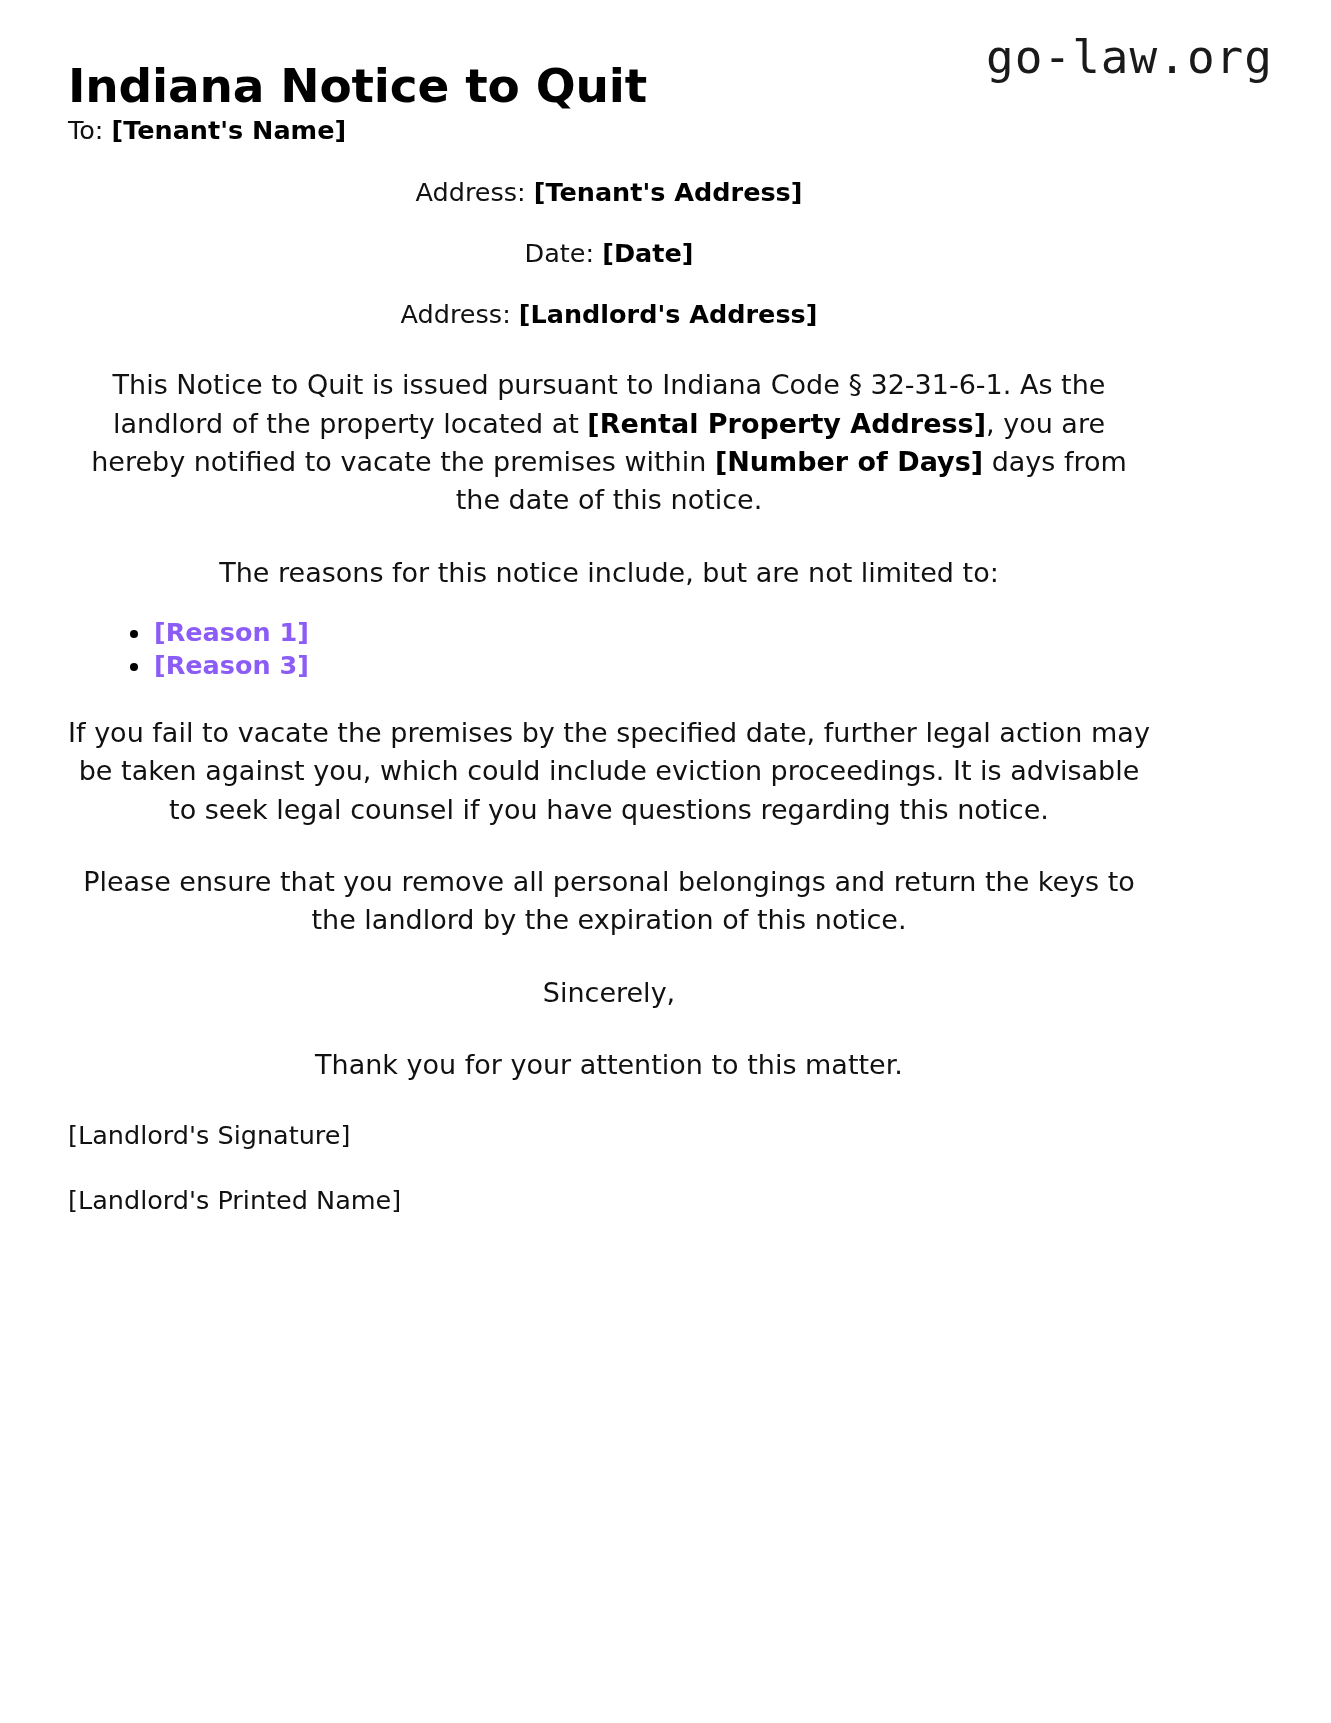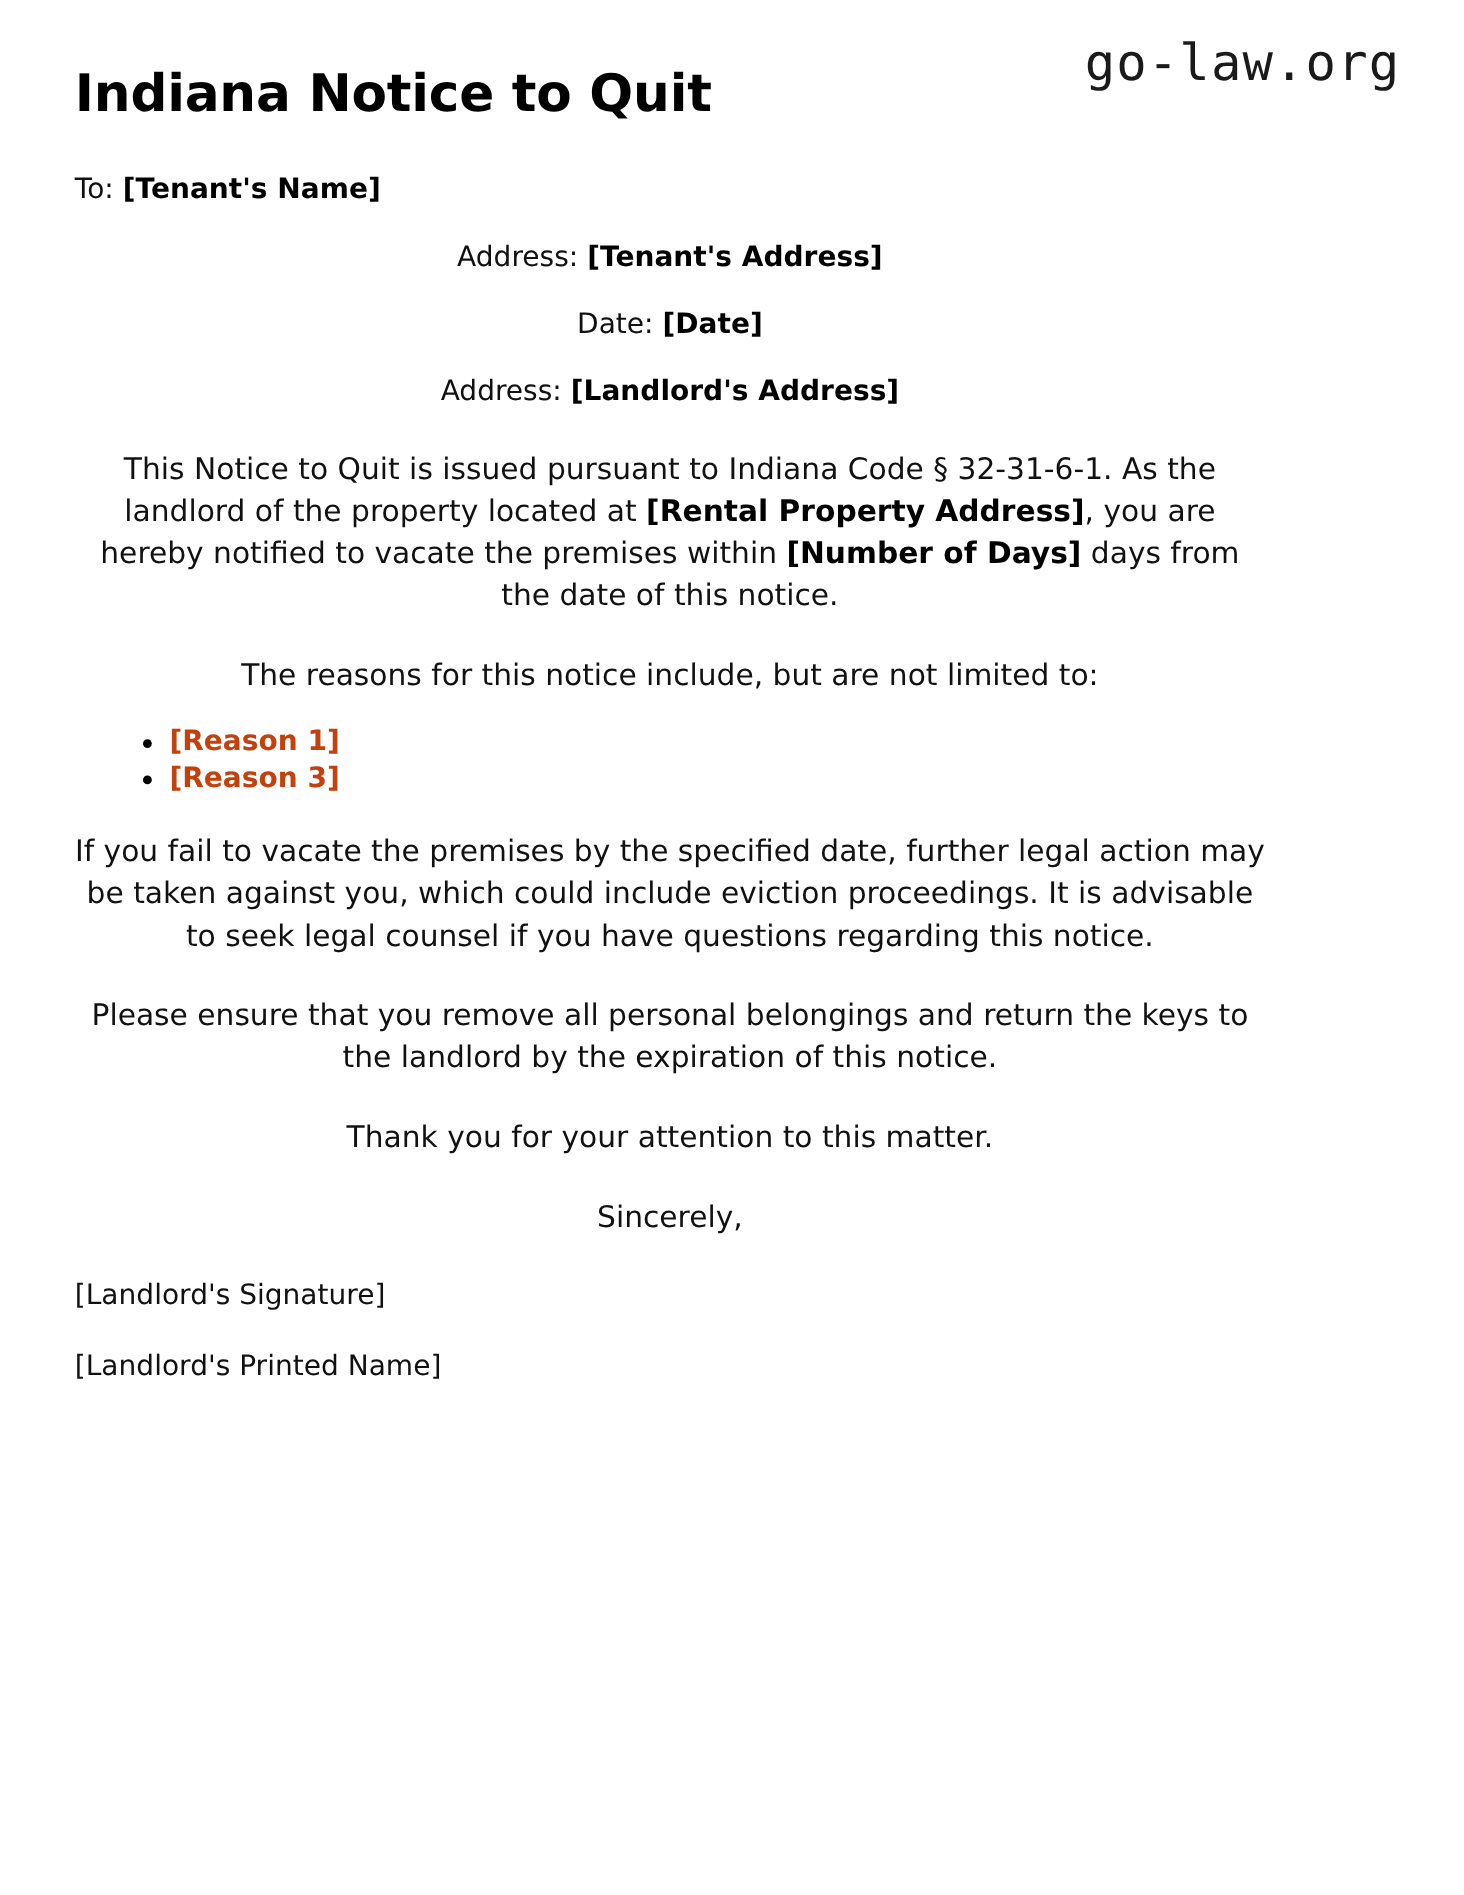--- a/index.html
+++ b/index.html
@@ -52,21 +52,20 @@
   }
   p.line {
     margin: 0;
     padding: 0;
     font-size: 25.5px;
     line-height: 1.38;
     color: #111111;
     font-weight: 400;
   }
   .field-block {
-    margin-top: 42px;
   }
   .field-block p.line + p.line {
     margin-top: 26px;
     text-align: center;
   }
   p.para {
     margin: 0;
     font-size: 27px;
     line-height: 1.42;
     color: #111111;
@@ -82,21 +81,21 @@
   ul.reasons {
     margin: 26px 0 0 0;
     padding: 0 0 0 62px;
     list-style: none;
   }
   ul.reasons li {
     position: relative;
     font-size: 25.5px;
     line-height: 1.12;
     font-weight: bold;
-    color: #c2410c;
+    color: #8b5cf6;
     padding: 0 0 0 24px;
     margin: 0 0 5px 0;
   }
   ul.reasons li::before {
     content: "";
     position: absolute;
     left: 0;
     top: 12px;
     width: 8px;
     height: 8px;
@@ -146,25 +145,25 @@
 
     <div class="para-block">
       <p class="para">If you fail to vacate the premises by the specified date, further legal action may be taken against you, which could include eviction proceedings. It is advisable to seek legal counsel if you have questions regarding this notice.</p>
     </div>
 
     <div class="para-block">
       <p class="para">Please ensure that you remove all personal belongings and return the keys to the landlord by the expiration of this notice.</p>
     </div>
 
     <div class="para-block">
-      <p class="para">Thank you for your attention to this matter.</p>
+      <p class="para">Sincerely,</p>
     </div>
 
     <div class="para-block">
-      <p class="para">Sincerely,</p>
+      <p class="para">Thank you for your attention to this matter.</p>
     </div>
 
     <div class="sig-block">
       <p class="line">[Landlord's Signature]</p>
       <p class="line">[Landlord's Printed Name]</p>
     </div>
 
   </div>
 </div>
 

